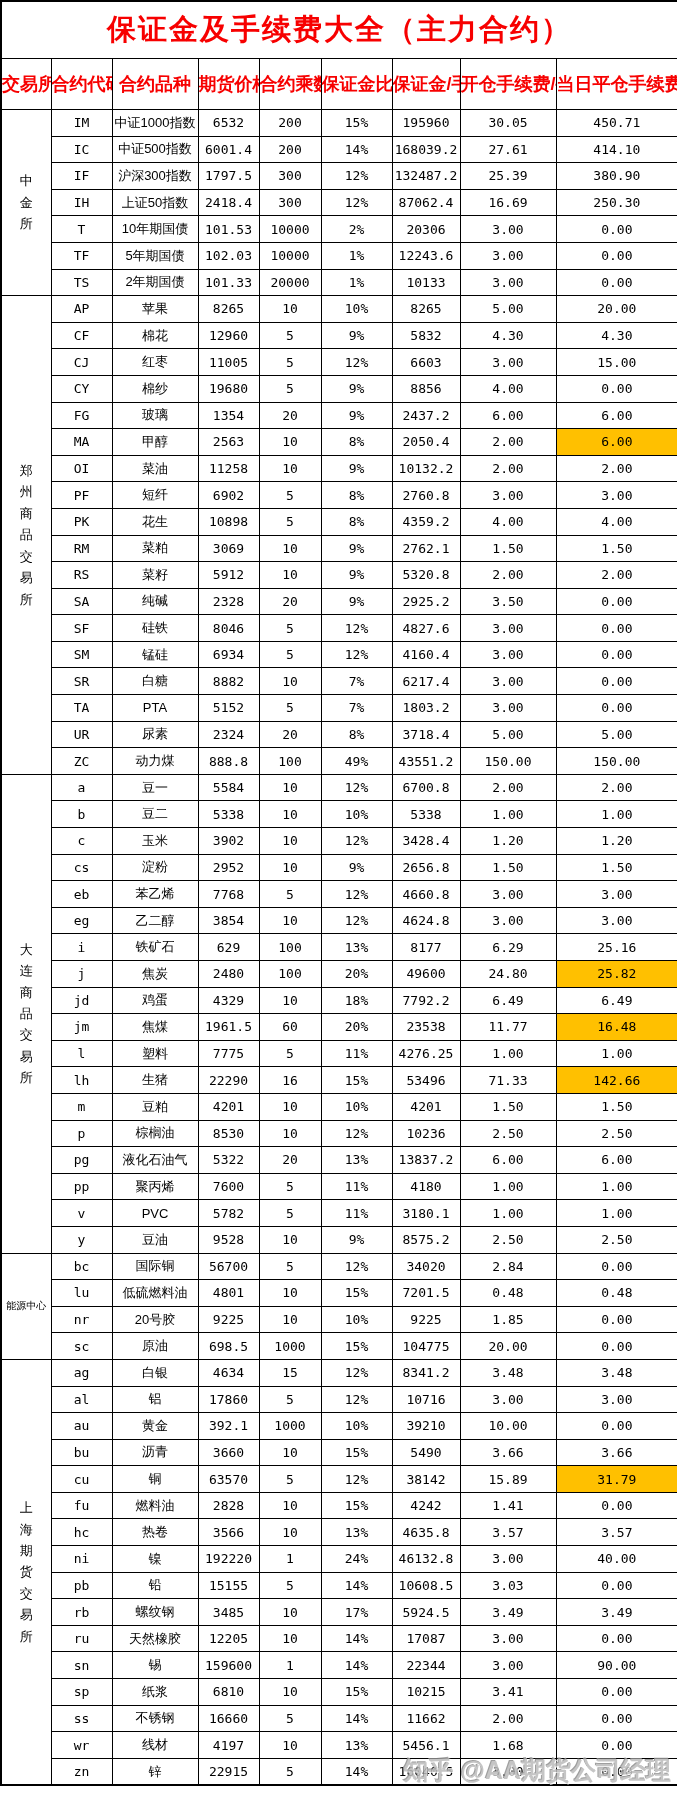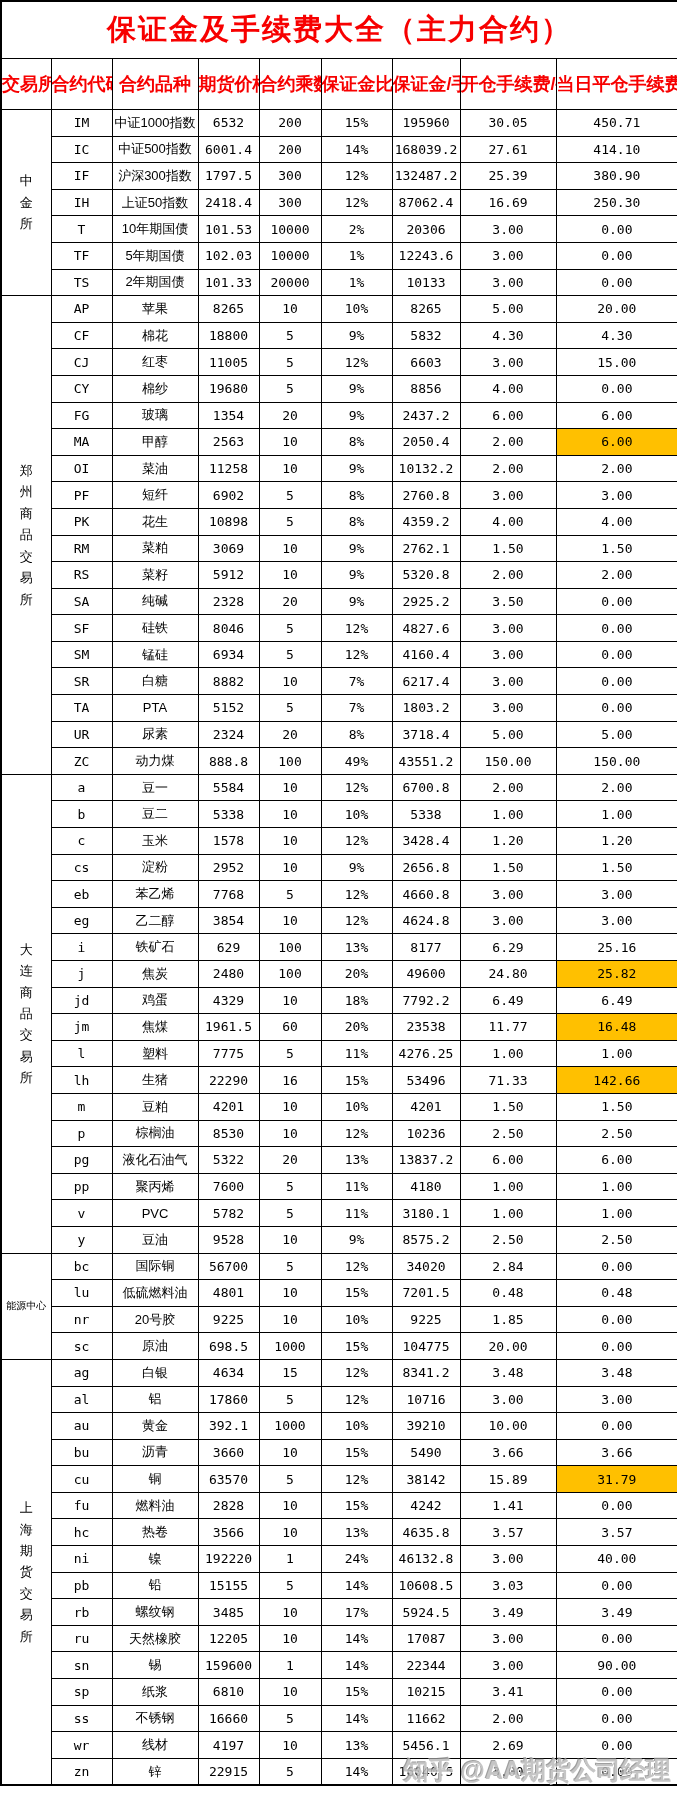--- a/index.html
+++ b/index.html
@@ -151,21 +151,21 @@
         <td class="num">8265</td>
         <td class="num">10</td>
         <td class="num">10%</td>
         <td class="num">8265</td>
         <td class="num">5.00</td>
         <td class="num">20.00</td>
       </tr>
       <tr>
         <td class="code">CF</td>
         <td class="cname">棉花</td>
-        <td class="num">18800</td>
+        <td class="num">12960</td>
         <td class="num">5</td>
         <td class="num">9%</td>
         <td class="num">5832</td>
         <td class="num">4.30</td>
         <td class="num">4.30</td>
       </tr>
       <tr>
         <td class="code">CJ</td>
         <td class="cname">红枣</td>
         <td class="num">11005</td>
@@ -344,21 +344,21 @@
         <td class="num">5338</td>
         <td class="num">10</td>
         <td class="num">10%</td>
         <td class="num">5338</td>
         <td class="num">1.00</td>
         <td class="num">1.00</td>
       </tr>
       <tr>
         <td class="code">c</td>
         <td class="cname">玉米</td>
-        <td class="num">1578</td>
+        <td class="num">3902</td>
         <td class="num">10</td>
         <td class="num">12%</td>
         <td class="num">3428.4</td>
         <td class="num">1.20</td>
         <td class="num">1.20</td>
       </tr>
       <tr>
         <td class="code">cs</td>
         <td class="cname">淀粉</td>
         <td class="num">2952</td>
@@ -694,21 +694,21 @@
         <td class="num">2.00</td>
         <td class="num">0.00</td>
       </tr>
       <tr>
         <td class="code">wr</td>
         <td class="cname">线材</td>
         <td class="num">4197</td>
         <td class="num">10</td>
         <td class="num">13%</td>
         <td class="num">5456.1</td>
-        <td class="num">2.69</td>
+        <td class="num">1.68</td>
         <td class="num">0.00</td>
       </tr>
       <tr>
         <td class="code">zn</td>
         <td class="cname">锌</td>
         <td class="num">22915</td>
         <td class="num">5</td>
         <td class="num">14%</td>
         <td class="num">16040.5</td>
         <td class="num">3.00</td>

